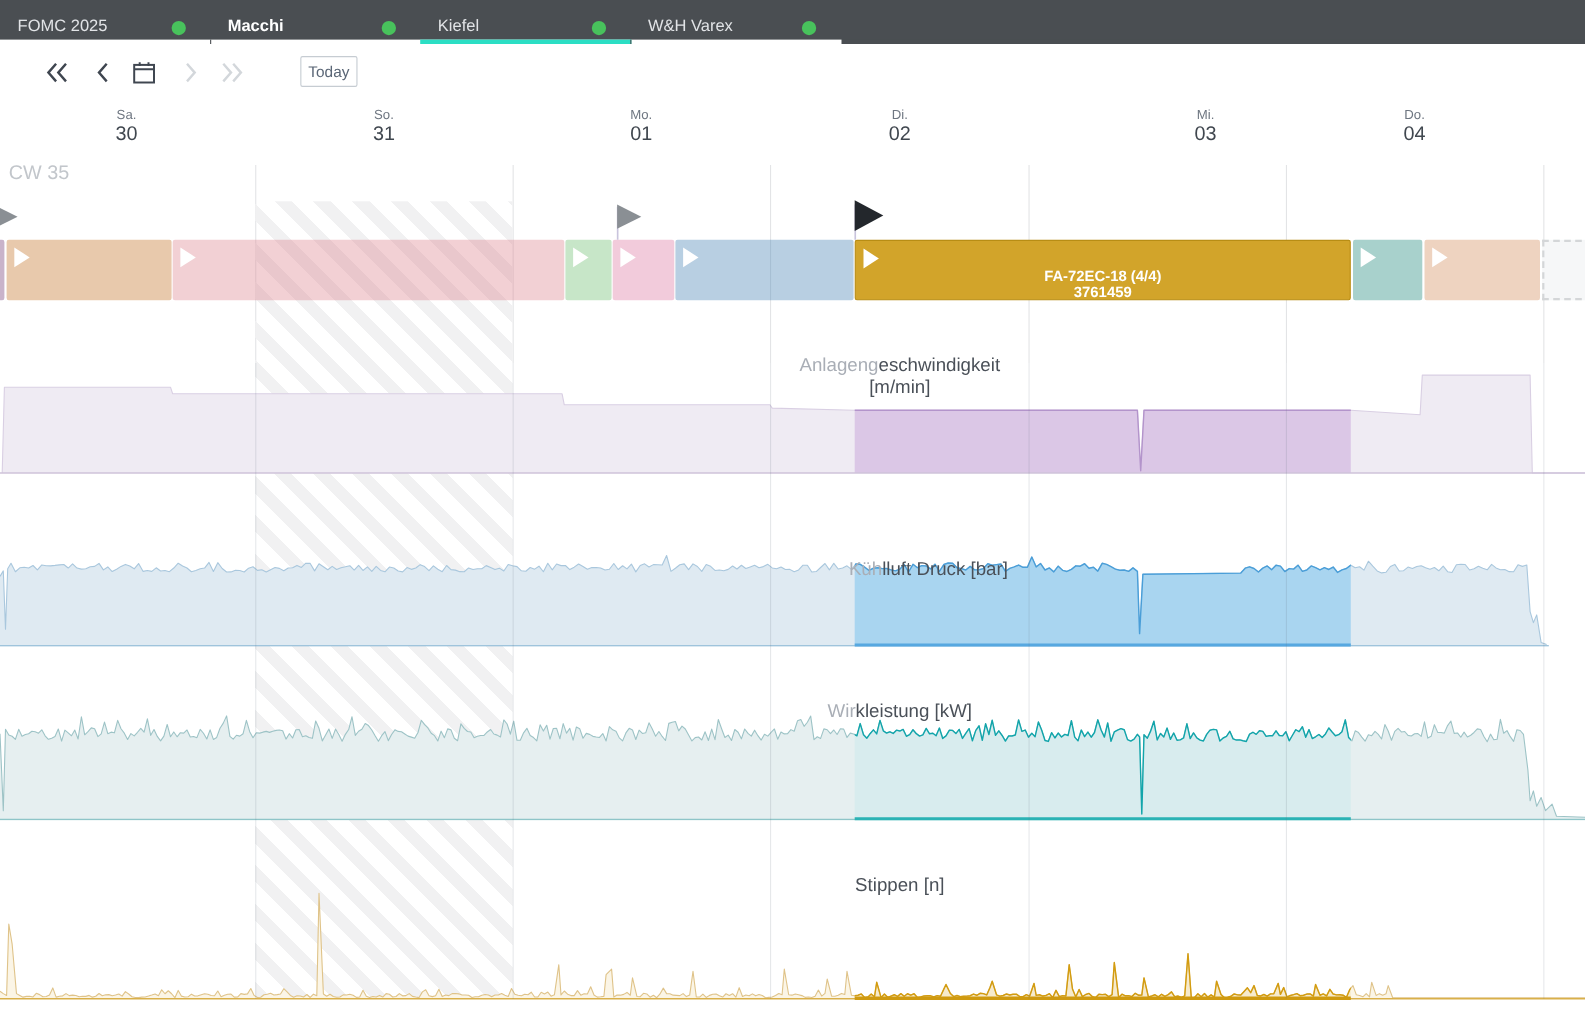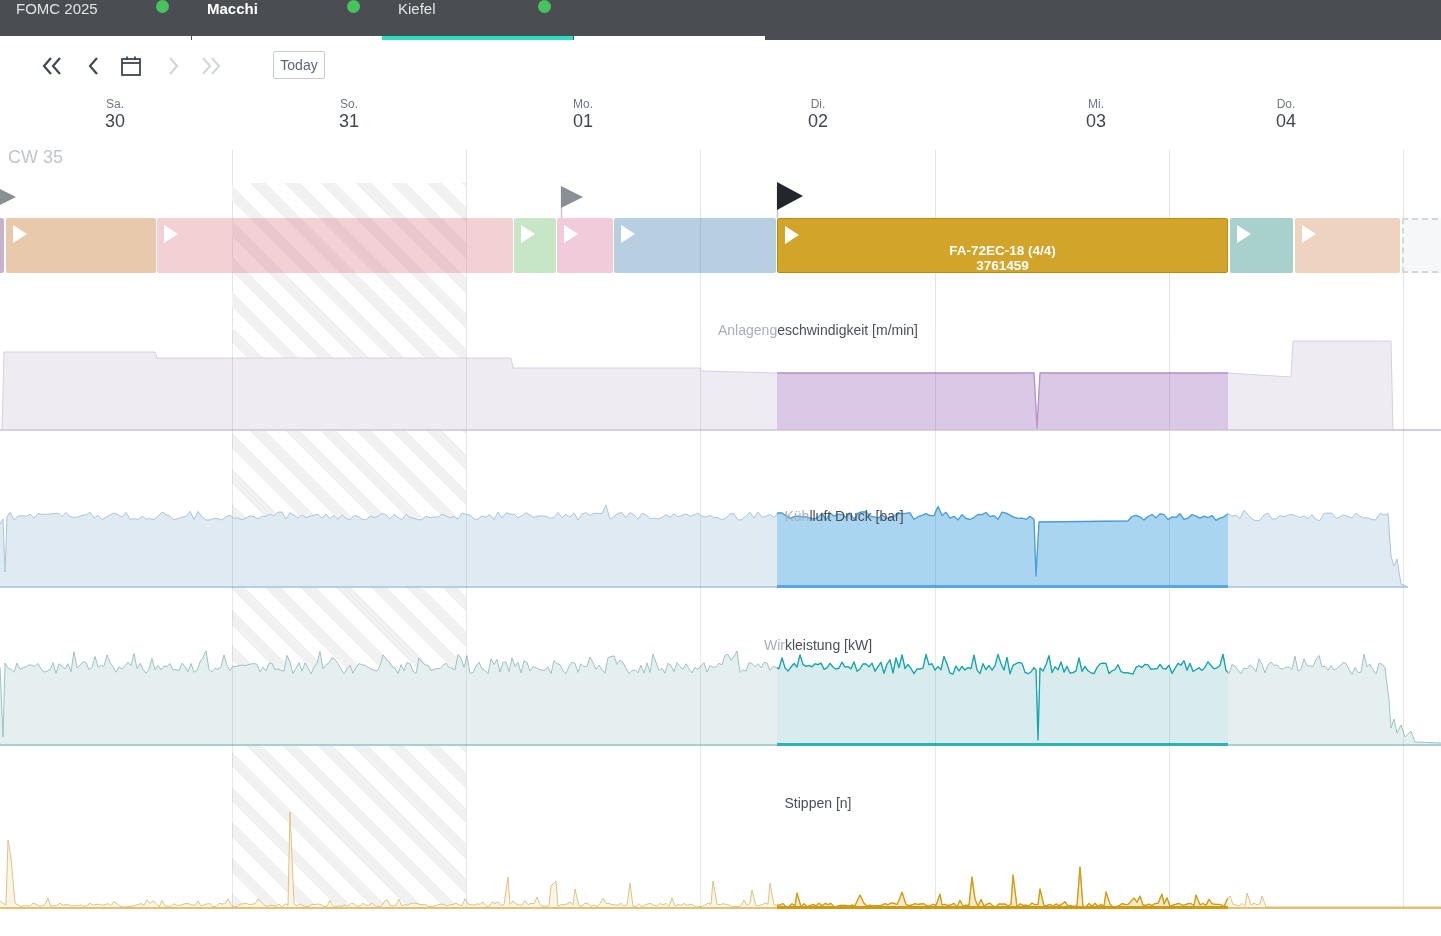--- a/index.html
+++ b/index.html
@@ -1,21 +1,21 @@
 <!DOCTYPE html>
 <html><head>
 <meta charset="utf-8">
 <style>
   html,body{margin:0;padding:0;background:#fff;}
   #app{position:relative;width:1441px;height:936px;background:#fff;overflow:hidden;
        font-family:"Liberation Sans","DejaVu Sans",sans-serif;}
   
   .tabbar{position:absolute;left:0;top:0;width:1441px;height:36px;background:#4a4e52;display:flex;z-index:6;}
   .tabbar-ext{position:absolute;left:765px;top:0;width:676px;height:40px;background:#4a4e52;z-index:5;}
-  .tab{width:191px;height:44px;display:flex;align-items:flex-start;justify-content:space-between;
+  .tab{width:191px;height:44px;display:flex;align-items:flex-end;justify-content:space-between;
        padding:0 22px 12px 16px;box-sizing:border-box;cursor:pointer;}
   .tab .lbl{font-size:15px;color:#e2e4e7;white-space:nowrap;}
   .tab.active .lbl{color:#ffffff;font-weight:bold;}
   .tab .dot{width:13px;height:13px;border-radius:50%;}
   .tab-underline{position:absolute;top:36px;height:4px;z-index:6;}
   .tab-tick{position:absolute;top:36px;width:1px;height:4px;background:#4a4e52;z-index:6;}
   
   .toolbtn{position:absolute;top:54px;width:24px;height:24px;cursor:pointer;z-index:6;}
   .today-btn{position:absolute;left:229px;top:51px;width:52px;height:28px;background:#fff;
        border:1px solid #c6ccd2;border-radius:2px;font-size:14px;color:#5a6676;
@@ -36,41 +36,45 @@
      border-bottom:9px solid transparent;margin:7px 0 0 7px;}
   .gblock.selected{z-index:2;}
   .gblock .blabel{position:absolute;left:0;right:0;top:24px;text-align:center;color:#fff;
      font-weight:bold;font-size:13.5px;line-height:15px;}
   .gblock-dashed{position:absolute;left:1402px;top:218px;width:46px;height:55px;background:#f6f7f8;
      border-top:2px dashed #d4d6d8;border-bottom:2px dashed #d4d6d8;border-left:2px dashed #d4d6d8;
      box-sizing:border-box;z-index:2;}
   .flag{position:absolute;z-index:4;}
   
   .chart-svg{position:absolute;left:0;z-index:2;}
-  .chart-title{position:absolute;left:700px;width:236px;text-align:center;font-size:14px;z-index:4;}
+  .chart-title{position:absolute;left:700px;width:236px;text-align:center;font-size:17px;z-index:4;}
   .chart-title .dim{color:#a9aeb6;}
   .chart-title .main{color:#4a5058;}
 </style>
 </head>
 <body>
 
 <div id="app">
 
   <div class="tabbar-ext"></div>
   <div class="tabbar">
       <div class="tab">
         <span class="lbl">FOMC 2025</span>
         <span class="dot" style="background: rgb(72, 194, 92);"></span>
       </div>
       <div class="tab active">
         <span class="lbl">Macchi</span>
         <span class="dot" style="background: rgb(72, 194, 92);"></span>
       </div>
       <div class="tab">
         <span class="lbl">Kiefel</span>
+        <span class="dot" style="background: rgb(72, 194, 92);"></span>
+      </div>
+      <div class="tab">
+        <span class="lbl">W&amp;H Varex</span>
         <span class="dot" style="background: rgb(72, 194, 92);"></span>
       </div>
     </div>
 
   <div class="toolbtn" style="left:40px;">
     <svg width="24" height="24" viewBox="0 0 24 24">
       <path d="M11 4 L4 12 L11 20 M20 4 L13 12 L20 20" fill="none" stroke="#3f4650" stroke-width="2.2"></path>
     </svg>
   </div>
   <div class="toolbtn" style="left:82px;">

